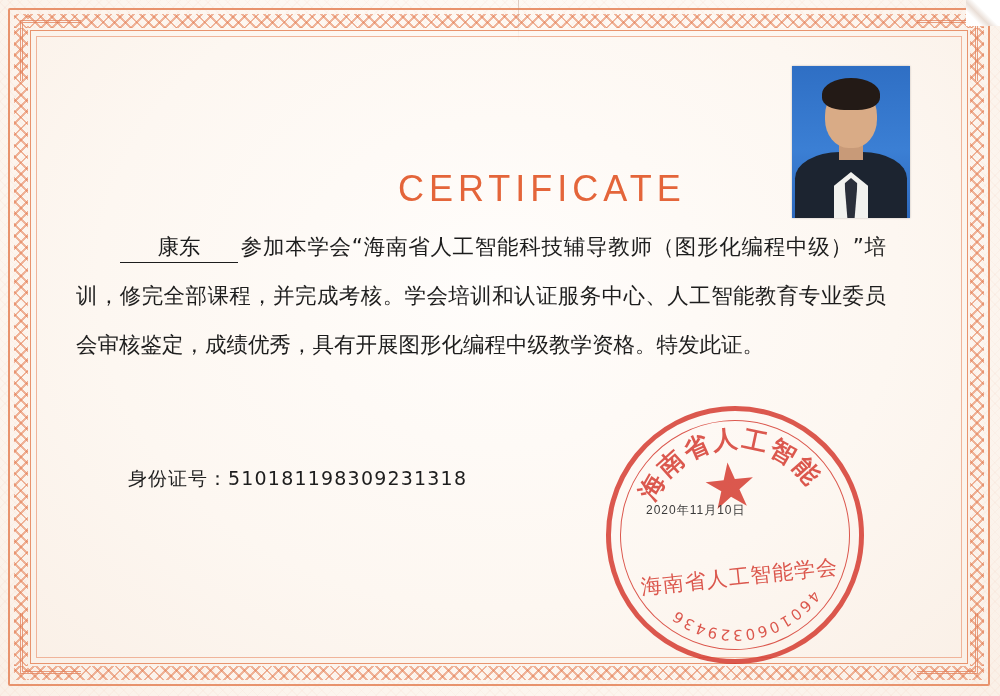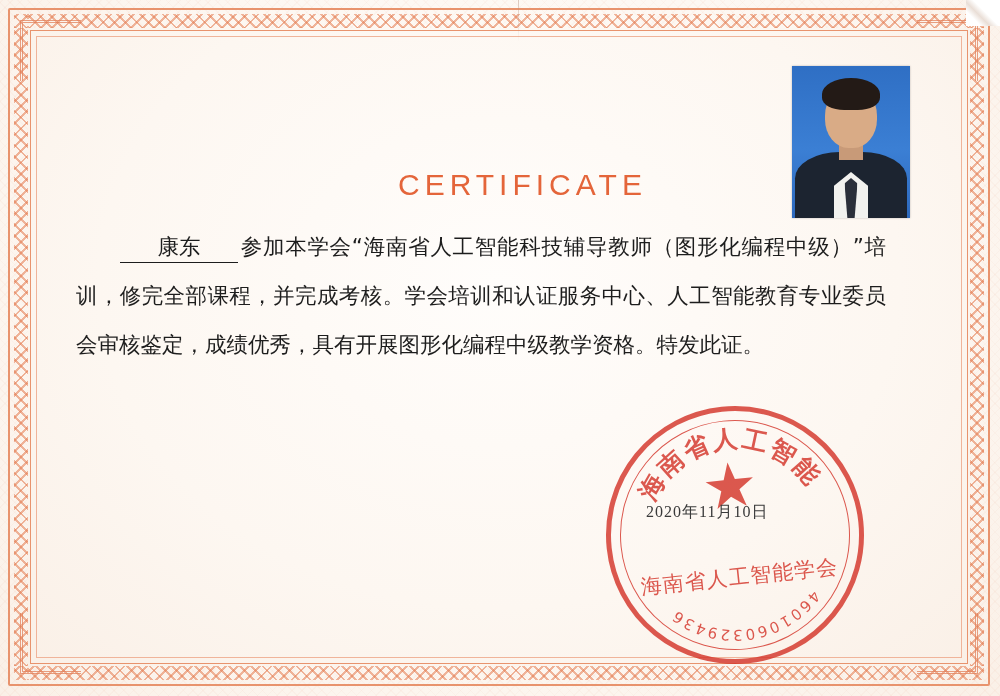--- a/index.html
+++ b/index.html
@@ -172,21 +172,21 @@
     font-size: 54px;
     font-weight: bold;
     letter-spacing: 26px;
     color: #e0511f;
   }
   .title-en {
     position: absolute;
     left: 352px;
     top: 122px;
     font-family: "Liberation Sans", sans-serif;
-    font-size: 30px;
+    font-size: 36px;
     letter-spacing: 5px;
     color: #e4653a;
   }
 
   
   .body-text {
     position: absolute;
     left: 30px;
     top: 176px;
     width: 810px;
@@ -293,22 +293,22 @@
     font-family: "DejaVu Serif", serif;
     font-size: 21px;
     color: #d4352a;
     letter-spacing: 1px;
   }
   
   .issue-date {
     position: absolute;
     left: 600px;
     top: 456px;
-    font-family: Liberation Serif, serif;
-    font-size: 16px;
+    font-family: Liberation Sans, sans-serif;
+    font-size: 12px;
     color: #3a3a3a;
     letter-spacing: 1px;
   }
 </style>
 </head>
 <body>
 
 <div class="page">
   <div class="paper"></div>
   <div class="paper-texture"></div>
@@ -338,20 +338,23 @@
       <div class="hair"></div>
     </div>
 
     <div class="title-en">CERTIFICATE</div>
 
     <div class="body-text">
       <span class="indent"></span><span class="name-blank">康东</span><span>参加本学会“海南省人工智能科技辅导教师（图形化编程中级）”培训，修完全部课程，并完成考核。学会培训和认证服务中心、人工智能教育专业委员会审核鉴定，成绩优秀，具有开展图形化编程中级教学资格。特发此证。</span>
     </div>
 
     <div class="fields">
+      <div class="field-row">
+        <span class="field-label">身份证号：</span><span class="field-value">510181198309231318</span>
+      </div>
     </div>
 
     <div class="seal">
       <div class="seal-top-text" id="sealTop">
           <span style="transform: rotate(-54deg) translate(0px, -96px) rotate(0deg) translate(-50%, -50%);">海</span>
           <span style="transform: rotate(-36deg) translate(0px, -96px) rotate(0deg) translate(-50%, -50%);">南</span>
           <span style="transform: rotate(-18deg) translate(0px, -96px) rotate(0deg) translate(-50%, -50%);">省</span>
           <span style="transform: rotate(0deg) translate(0px, -96px) rotate(0deg) translate(-50%, -50%);">人</span>
           <span style="transform: rotate(18deg) translate(0px, -96px) rotate(0deg) translate(-50%, -50%);">工</span>
           <span style="transform: rotate(36deg) translate(0px, -96px) rotate(0deg) translate(-50%, -50%);">智</span>

